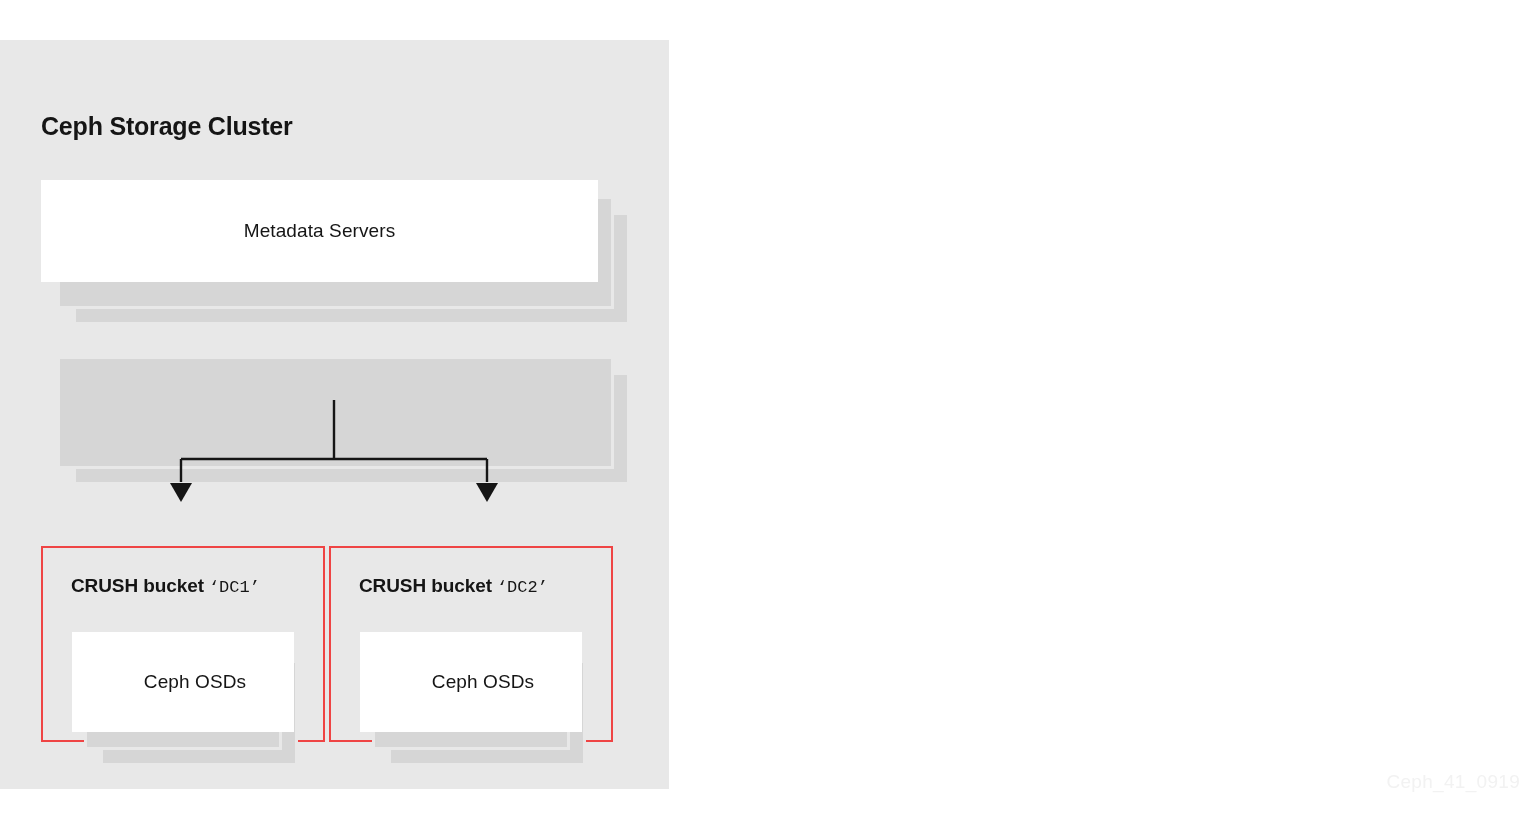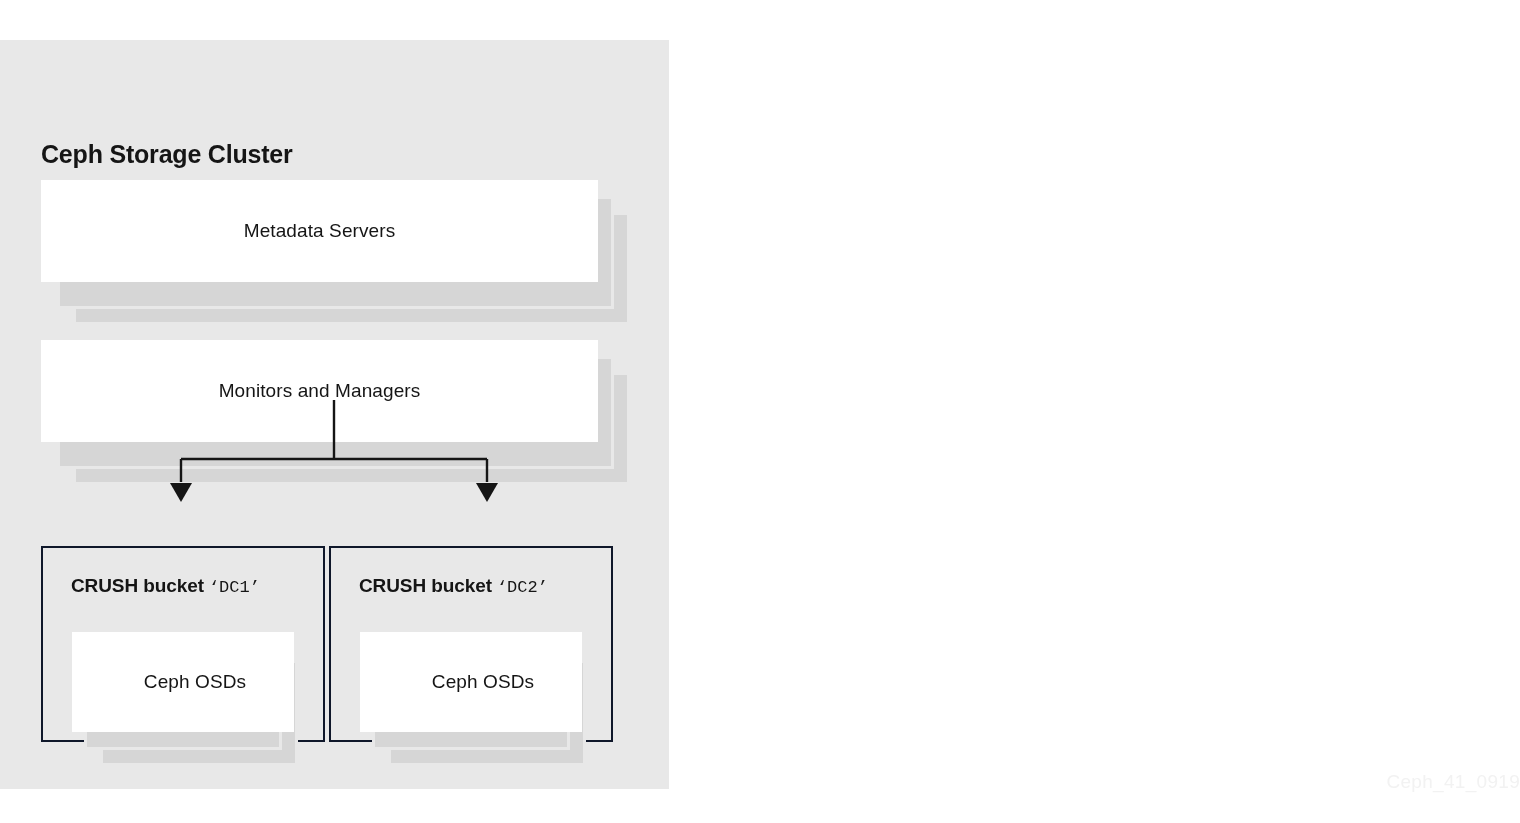--- a/index.html
+++ b/index.html
@@ -28,21 +28,20 @@
 
   #cluster-title {
     position: absolute;
     left: 41px;
     top: 72px;
     font-size: 25px;
     font-weight: bold;
     color: #151515;
     letter-spacing: -0.2px;
     white-space: nowrap;
-    margin-top: 28px;
   }
 
   
   .stack {
     position: absolute;
     text-align: center;
   }
   .stack .layer {
     position: absolute;
     background: #d6d6d6;
@@ -101,21 +100,21 @@
     pointer-events: none;
   }
 
   
   .crush-box {
     position: absolute;
     top: 506px;
     width: 284px;
     height: 196px;
     box-sizing: border-box;
-    border: 2px solid #0f172a;
+    border: 2px solid #ef4444;
     background: transparent;
   }
   #crush-box-dc1 { left: 41px; }
   #crush-box-dc2 { left: 329px; }
 
   .crush-heading {
     position: absolute;
     left: 28px;
     top: 27px;
     white-space: nowrap;
@@ -162,23 +161,20 @@
     <div class="layer l3"></div>
     <div class="layer l2"></div>
     <div class="face">
       <span class="card-label">Metadata Servers</span>
     </div>
   </div>
 
   <div id="mon-stack" class="stack">
     <div class="layer l3"></div>
     <div class="layer l2"></div>
-    <div class="face">
-      <span class="card-label">Monitors and Managers</span>
-    </div>
   </div>
 
   <svg id="connector" viewBox="0 0 669 749">
     <path d="M334,360 L334,419 M181,419 L487,419 M181,419 L181,442 M487,419 L487,442" stroke="#151515" stroke-width="2.4" fill="none"></path>
     <polygon points="170,443 192,443 181,462" fill="#151515"></polygon>
     <polygon points="476,443 498,443 487,462" fill="#151515"></polygon>
   </svg>
 
   <div id="crush-box-dc1" class="crush-box">
     <div class="crush-heading">

